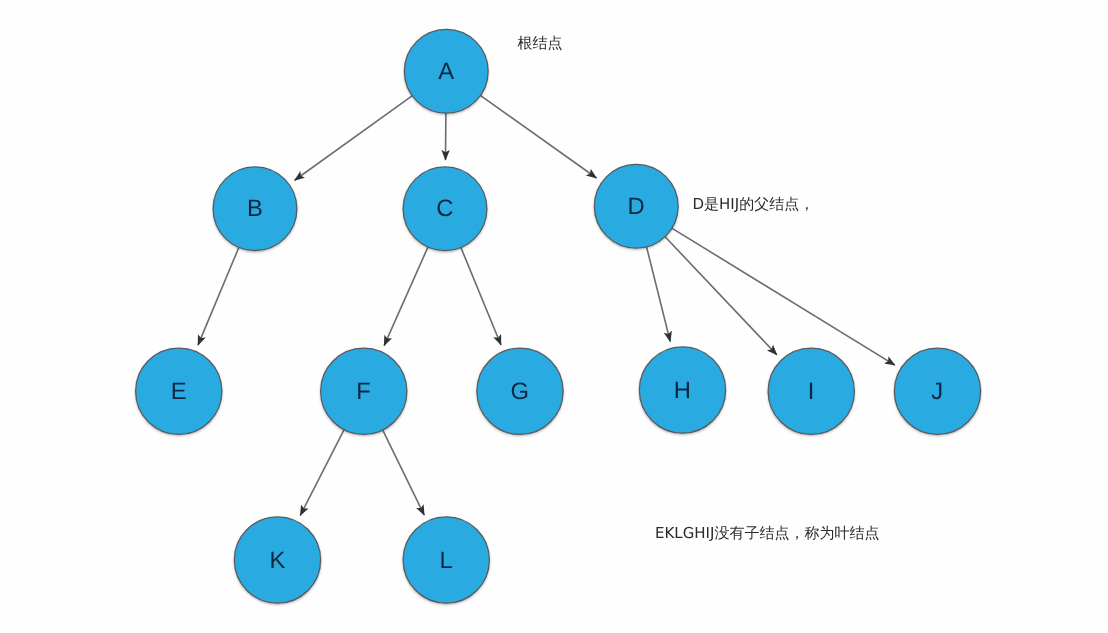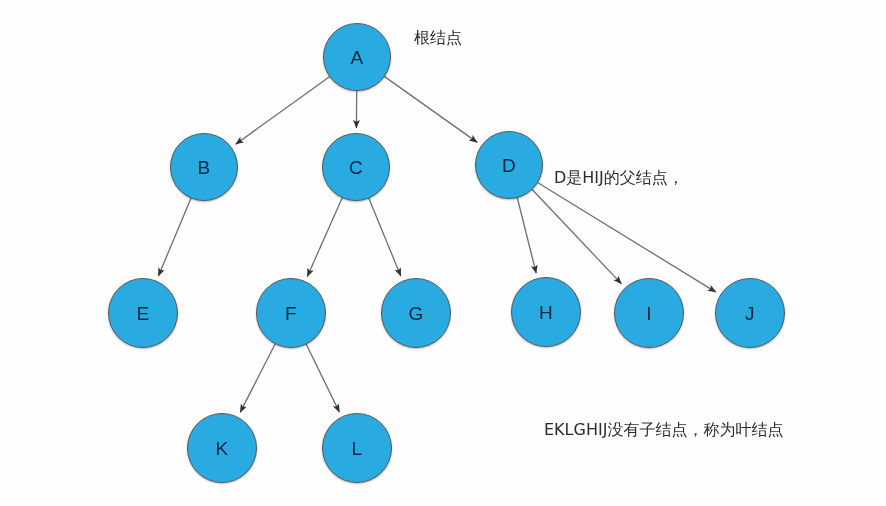--- a/index.html
+++ b/index.html
@@ -39,21 +39,21 @@
   .node-label {
     color: #10263f;
     font-size: 19px;
     font-family: "Liberation Sans", "DejaVu Sans", sans-serif;
     line-height: 1;
     letter-spacing: 0.3px;
   }
   .annotation {
     position: absolute;
     color: #2b2b2b;
-    font-size: 16px;
+    font-size: 12px;
     font-family: "DejaVu Sans", "Liberation Sans", sans-serif;
     line-height: 1.45;
     white-space: pre;
   }
   .annotation.centered {
     text-align: left;
   }
 </style>
 </head>
 <body>
@@ -128,15 +128,15 @@
   <div class="node" style="left:322px; top:413px; width:70px; height:70px;">
     <span class="node-label">L</span>
   </div>
 
   <div class="annotation" style="left:414px; top:26px;">根结点</div>
 
   <div class="annotation centered" style="left:554px; top:120px;">
     <div>D是HIJ的父结点，</div>
   </div>
 
-  <div class="annotation" style="left:544px; top:418px;">EKLGHIJ没有子结点，称为叶结点</div>
+  <div class="annotation" style="left:524px; top:418px;">EKLGHIJ没有子结点，称为叶结点</div>
 
 </div>
 
 </body></html>

